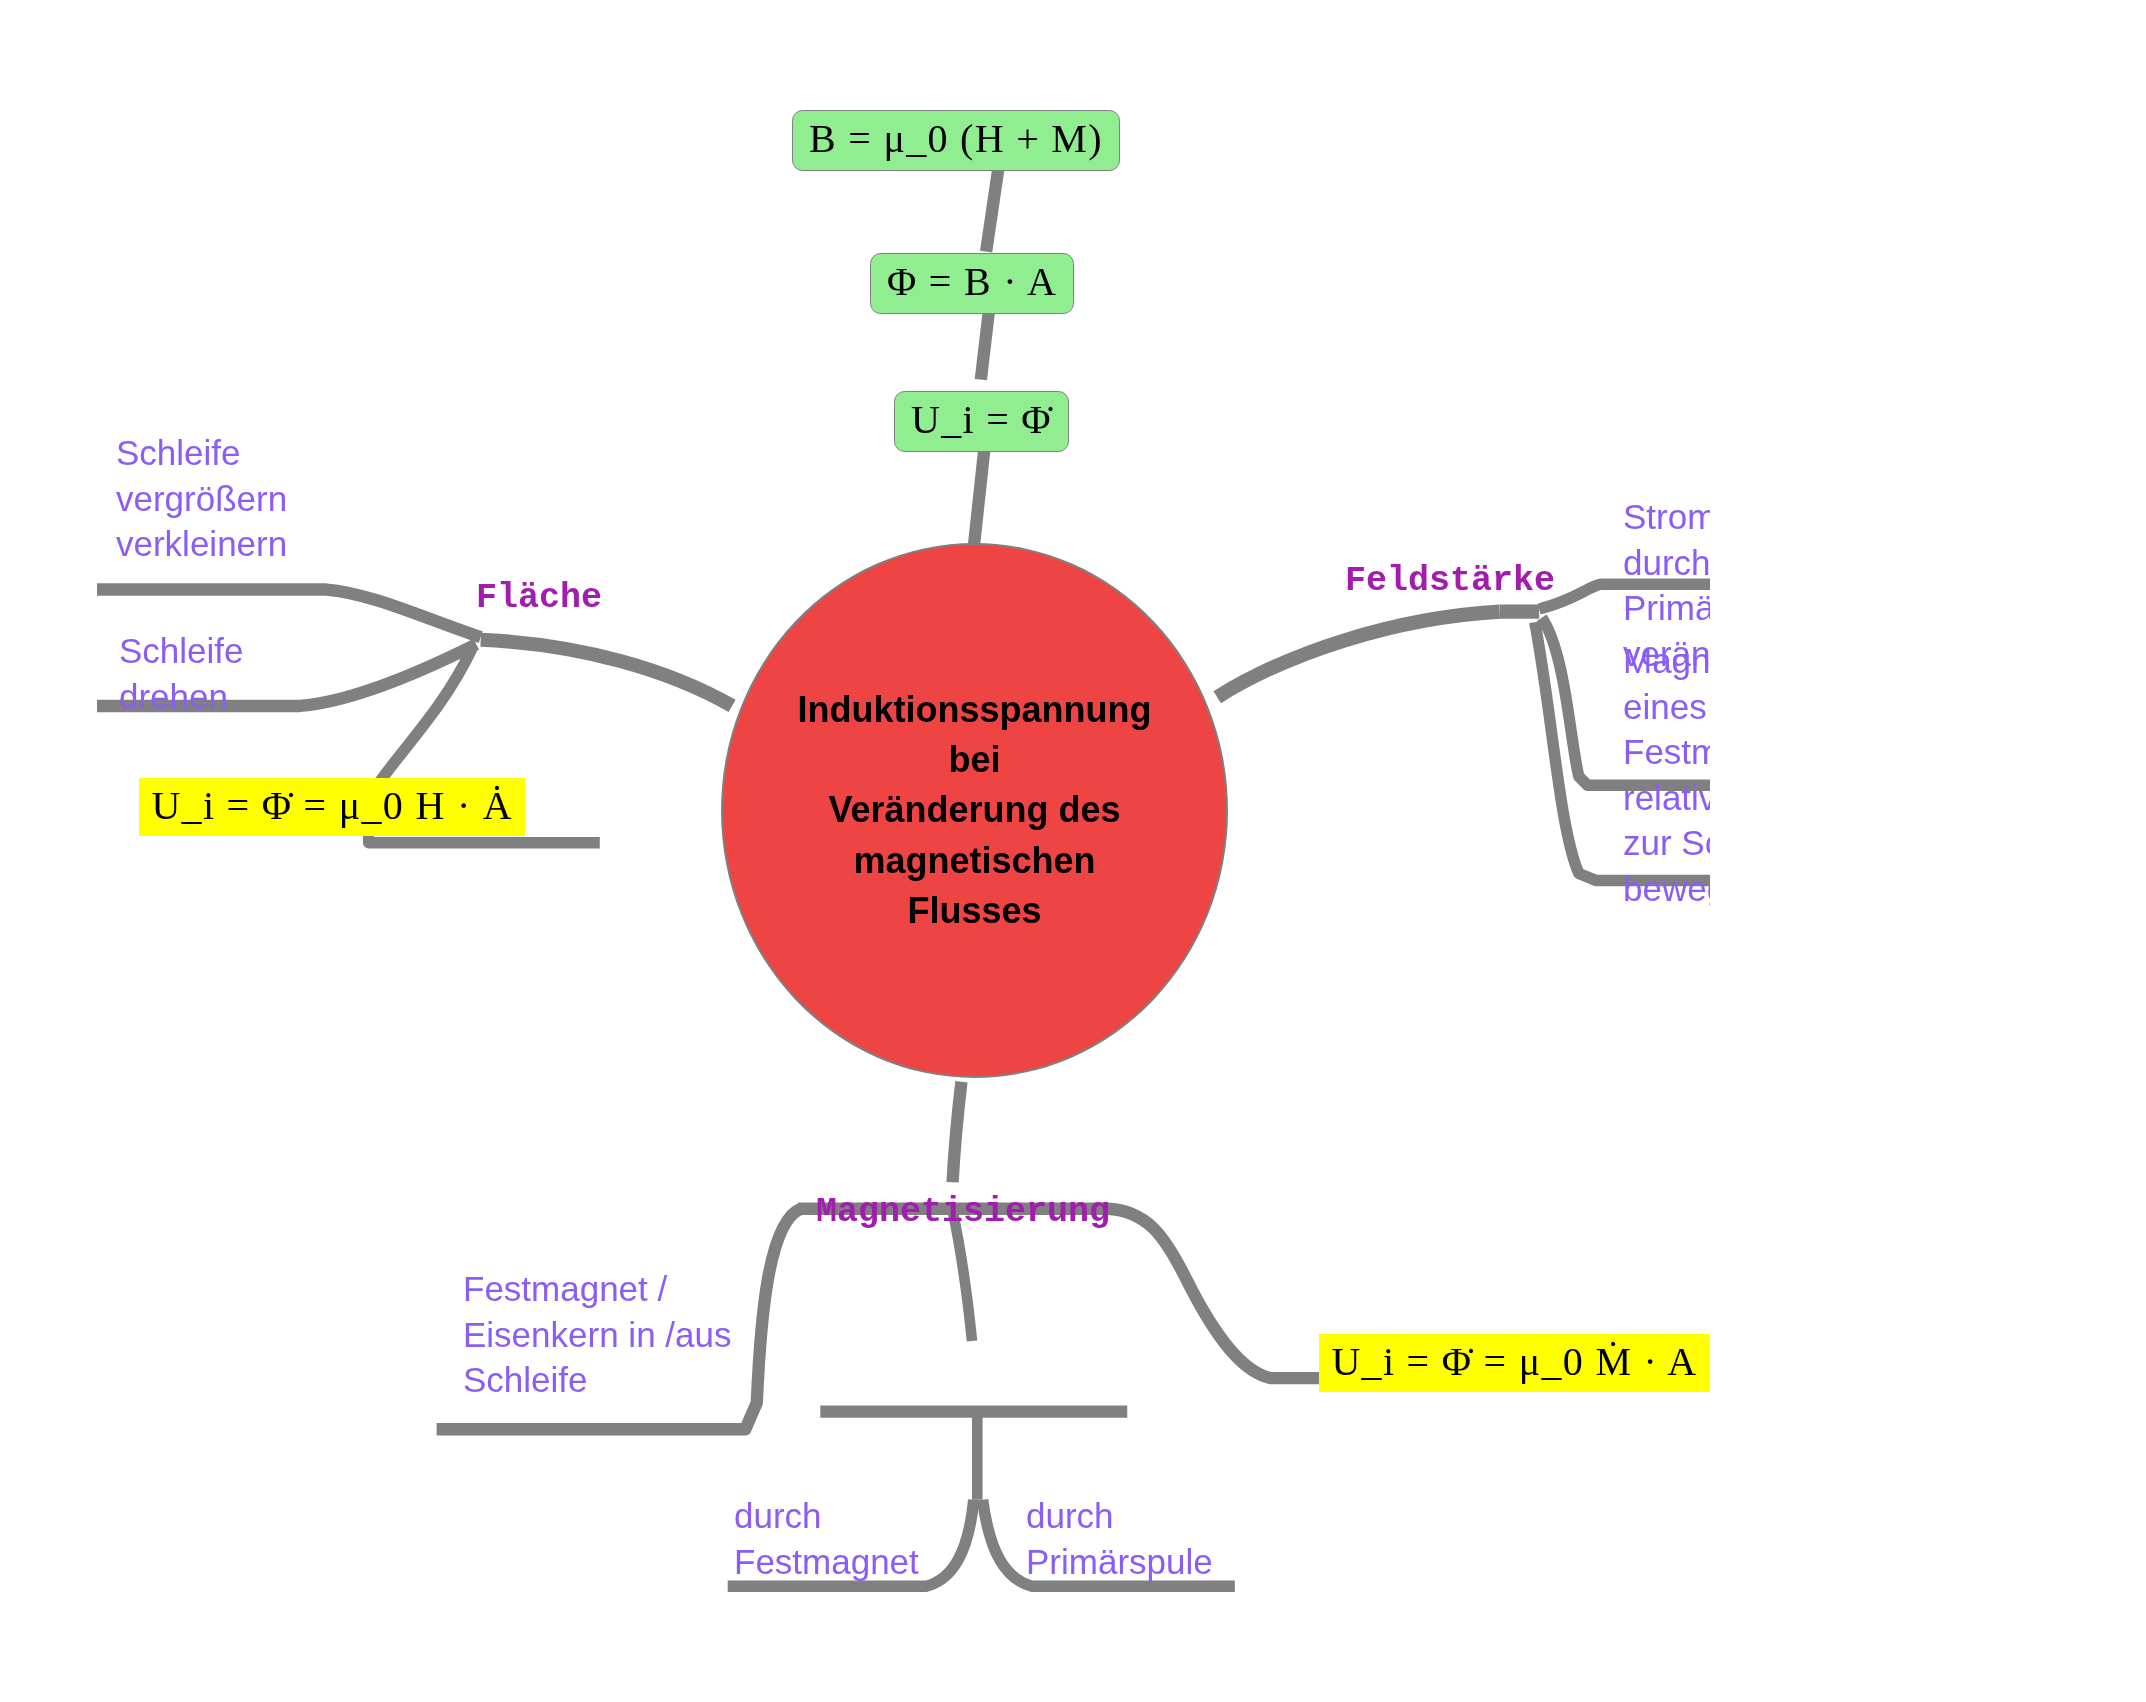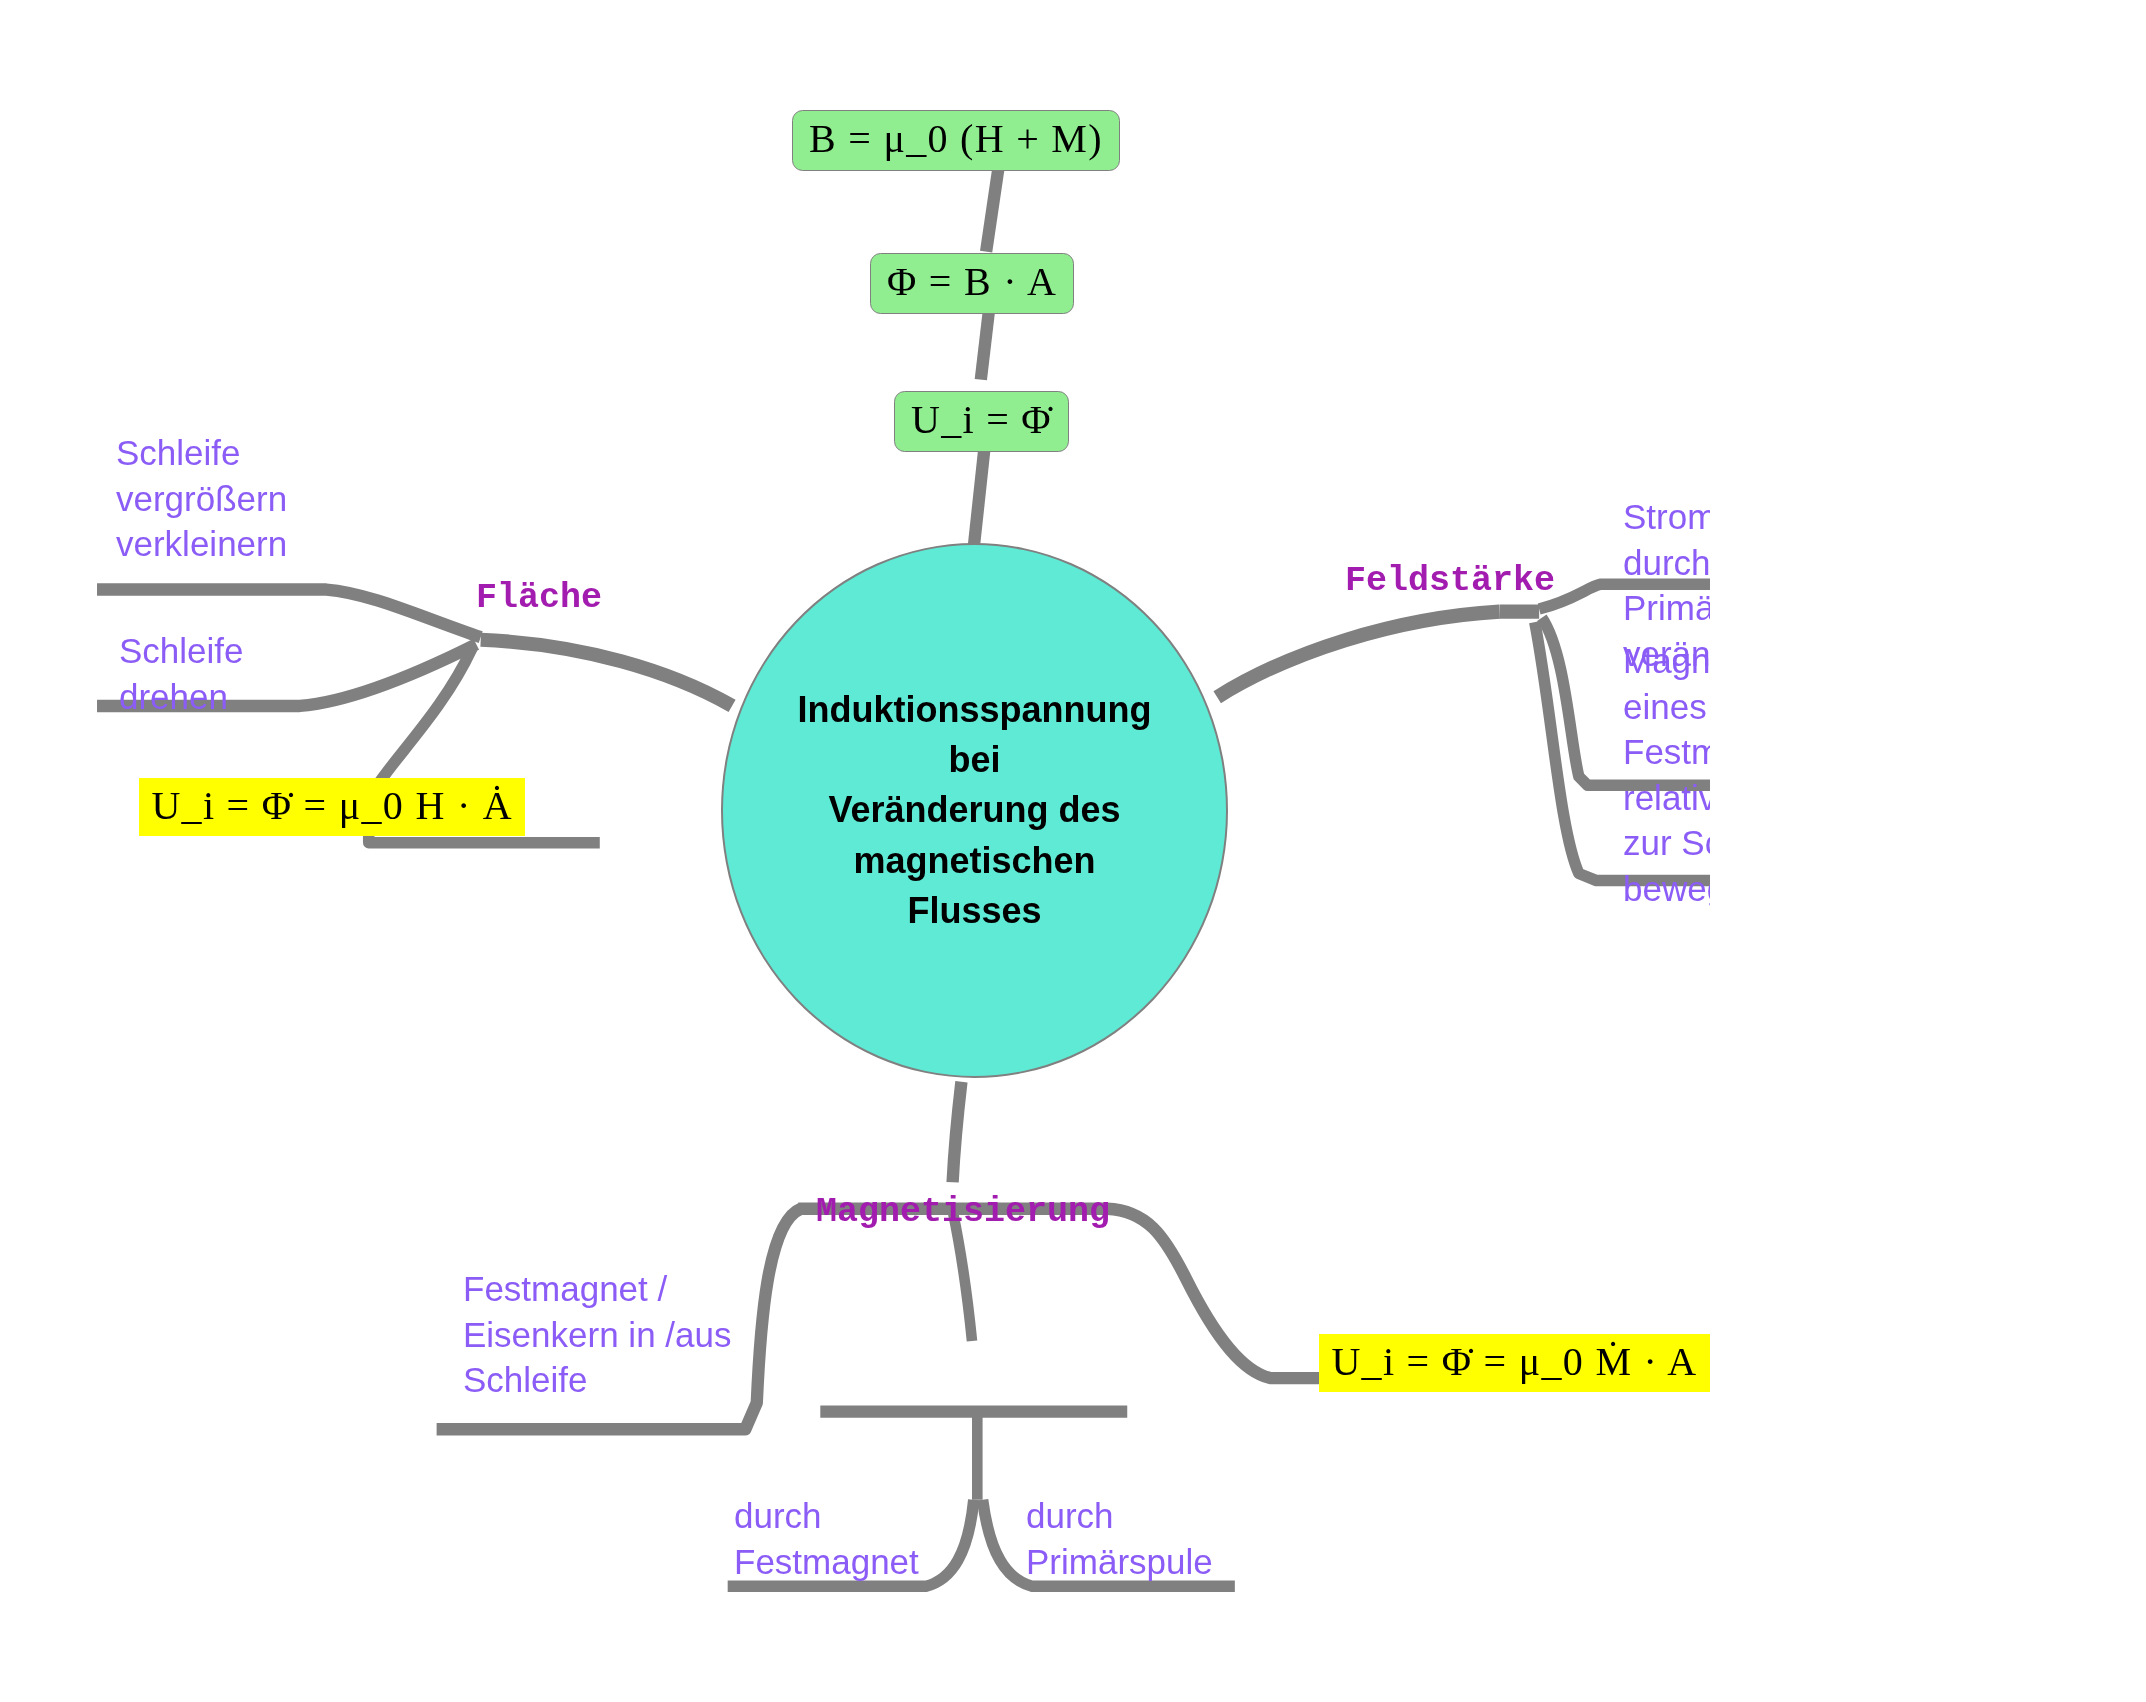--- a/index.html
+++ b/index.html
@@ -55,21 +55,21 @@
   .formula-yellow {
     background: #ffff00;
     padding: 3.5px 12.4px 7px 12.4px;
   }
   #center-node {
     position: absolute;
     left: 721px;
     top: 543px;
     width: 507px;
     height: 535px;
-    background: #5eead4;
+    background: #ef4444;
     border: 2.6px solid #808080;
     border-radius: 50%;
     box-sizing: border-box;
     display: flex;
     align-items: center;
     justify-content: center;
   }
   #center-node-text {
     color: #000000;
     font-family: "Liberation Sans", sans-serif;

